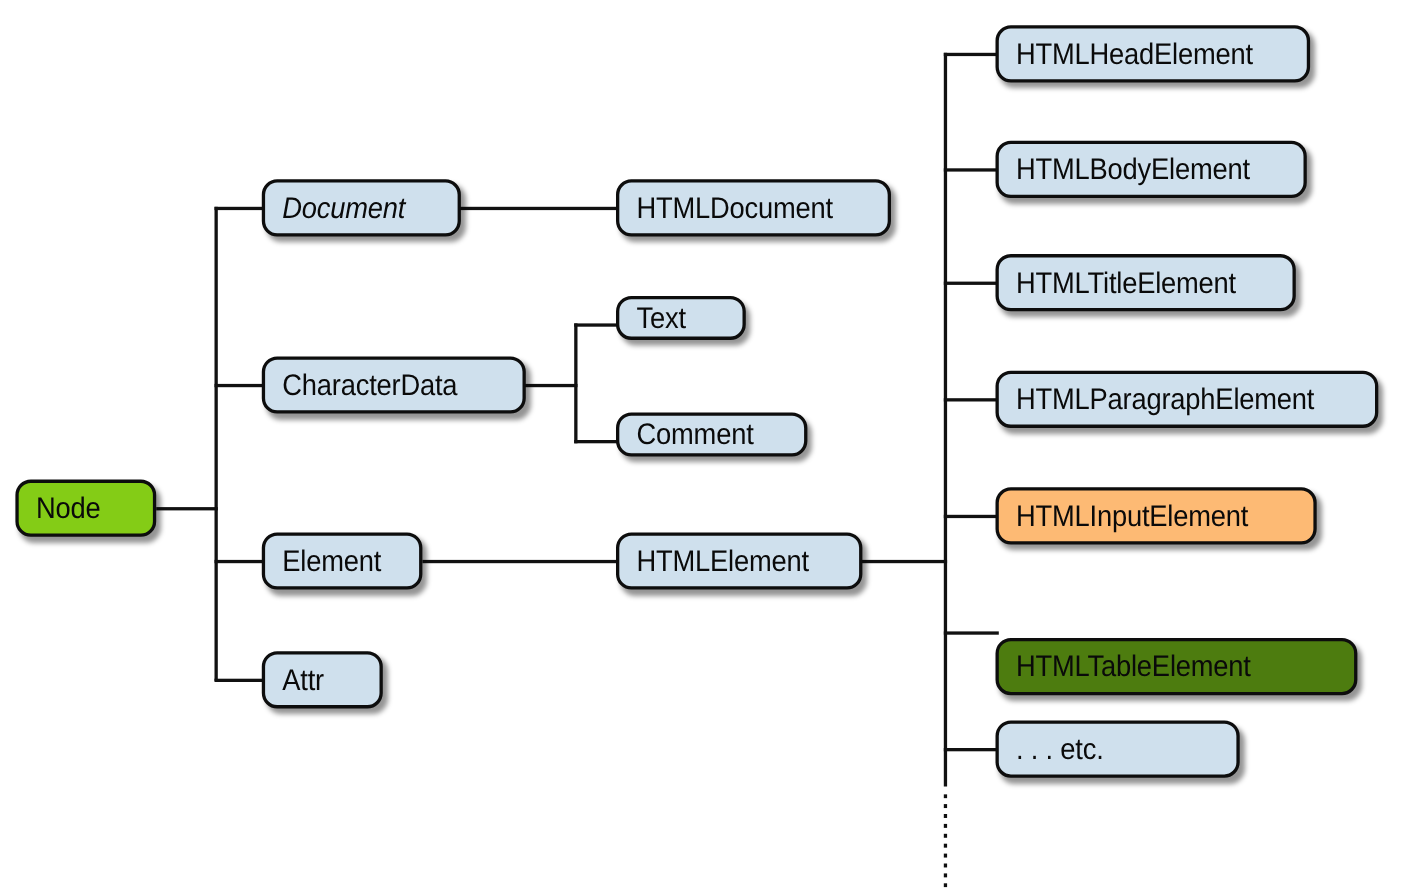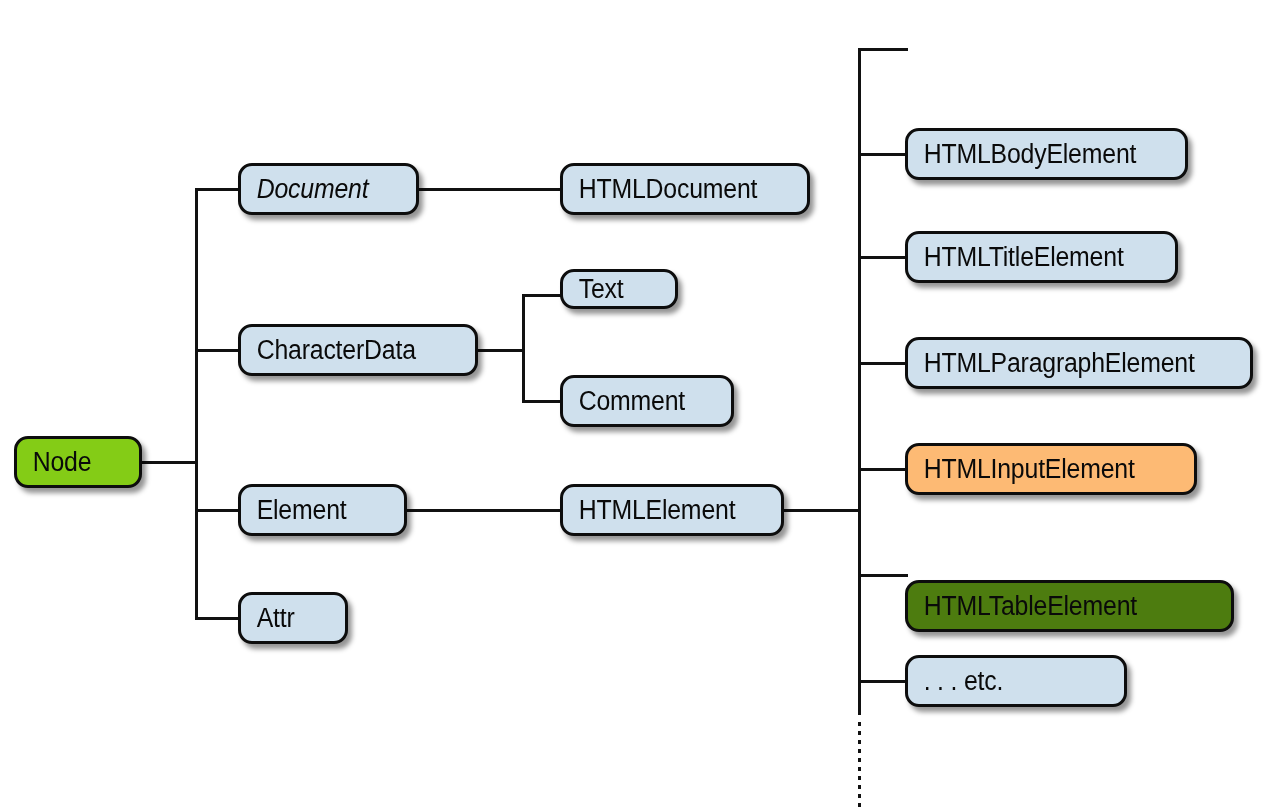--- a/index.html
+++ b/index.html
@@ -81,37 +81,40 @@
     <div class="edge-dotted" style="left: 858px; top: 722px; height: 85px;"></div>
     <div class="node-box" style="left: 14px; top: 436px; width: 128px; height: 52px; background: #84cc16; border-color: rgb(13, 13, 13);">
       <span class="node-label">Node</span>
     </div>
     <div class="node-box" style="left: 238px; top: 163px; width: 181px; height: 52px; background: rgb(207, 224, 237); border-color: rgb(13, 13, 13); font-style: italic;">
       <span class="node-label">Document</span>
     </div>
     <div class="node-box" style="left: 238px; top: 324px; width: 240px; height: 52px; background: rgb(207, 224, 237); border-color: rgb(13, 13, 13);">
       <span class="node-label">CharacterData</span>
     </div>
-    <div class="node-box" style="left: 238px; top: 484px; width: 169px; height: 52px; background: rgb(207, 224, 237); border-color: rgb(13, 13, 13);">
+    <div class="node-box" style="left: 238px; top: 484px; width: 146px; height: 52px; background: rgb(207, 224, 237); border-color: rgb(13, 13, 13);">
       <span class="node-label">Element</span>
     </div>
     <div class="node-box" style="left: 560px; top: 163px; width: 250px; height: 52px; background: rgb(207, 224, 237); border-color: rgb(13, 13, 13);">
       <span class="node-label">HTMLDocument</span>
     </div>
     <div class="node-box" style="left: 238px; top: 592px; width: 110px; height: 52px; background: rgb(207, 224, 237); border-color: rgb(13, 13, 13);">
       <span class="node-label">Attr</span>
     </div>
     <div class="node-box" style="left: 560px; top: 269px; width: 118px; height: 40px; background: rgb(207, 224, 237); border-color: rgb(13, 13, 13);">
       <span class="node-label">Text</span>
     </div>
-    <div class="node-box" style="left: 560px; top: 375px; width: 174px; height: 52px; background: rgb(207, 224, 237); border-color: rgb(13, 13, 13);">
+    <div class="node-box" style="left: 560px; top: 375px; width: 174px; height: 40px; background: rgb(207, 224, 237); border-color: rgb(13, 13, 13);">
       <span class="node-label">Comment</span>
     </div>
     <div class="node-box" style="left: 560px; top: 484px; width: 224px; height: 52px; background: rgb(207, 224, 237); border-color: rgb(13, 13, 13);">
       <span class="node-label">HTMLElement</span>
+    </div>
+    <div class="node-box" style="left: 905px; top: 23px; width: 286px; height: 52px; background: rgb(207, 224, 237); border-color: rgb(13, 13, 13);">
+      <span class="node-label">HTMLHeadElement</span>
     </div>
     <div class="node-box" style="left: 905px; top: 128px; width: 283px; height: 52px; background: rgb(207, 224, 237); border-color: rgb(13, 13, 13);">
       <span class="node-label">HTMLBodyElement</span>
     </div>
     <div class="node-box" style="left: 905px; top: 231px; width: 273px; height: 52px; background: rgb(207, 224, 237); border-color: rgb(13, 13, 13);">
       <span class="node-label">HTMLTitleElement</span>
     </div>
     <div class="node-box" style="left: 905px; top: 337px; width: 348px; height: 52px; background: rgb(207, 224, 237); border-color: rgb(13, 13, 13);">
       <span class="node-label">HTMLParagraphElement</span>
     </div>

